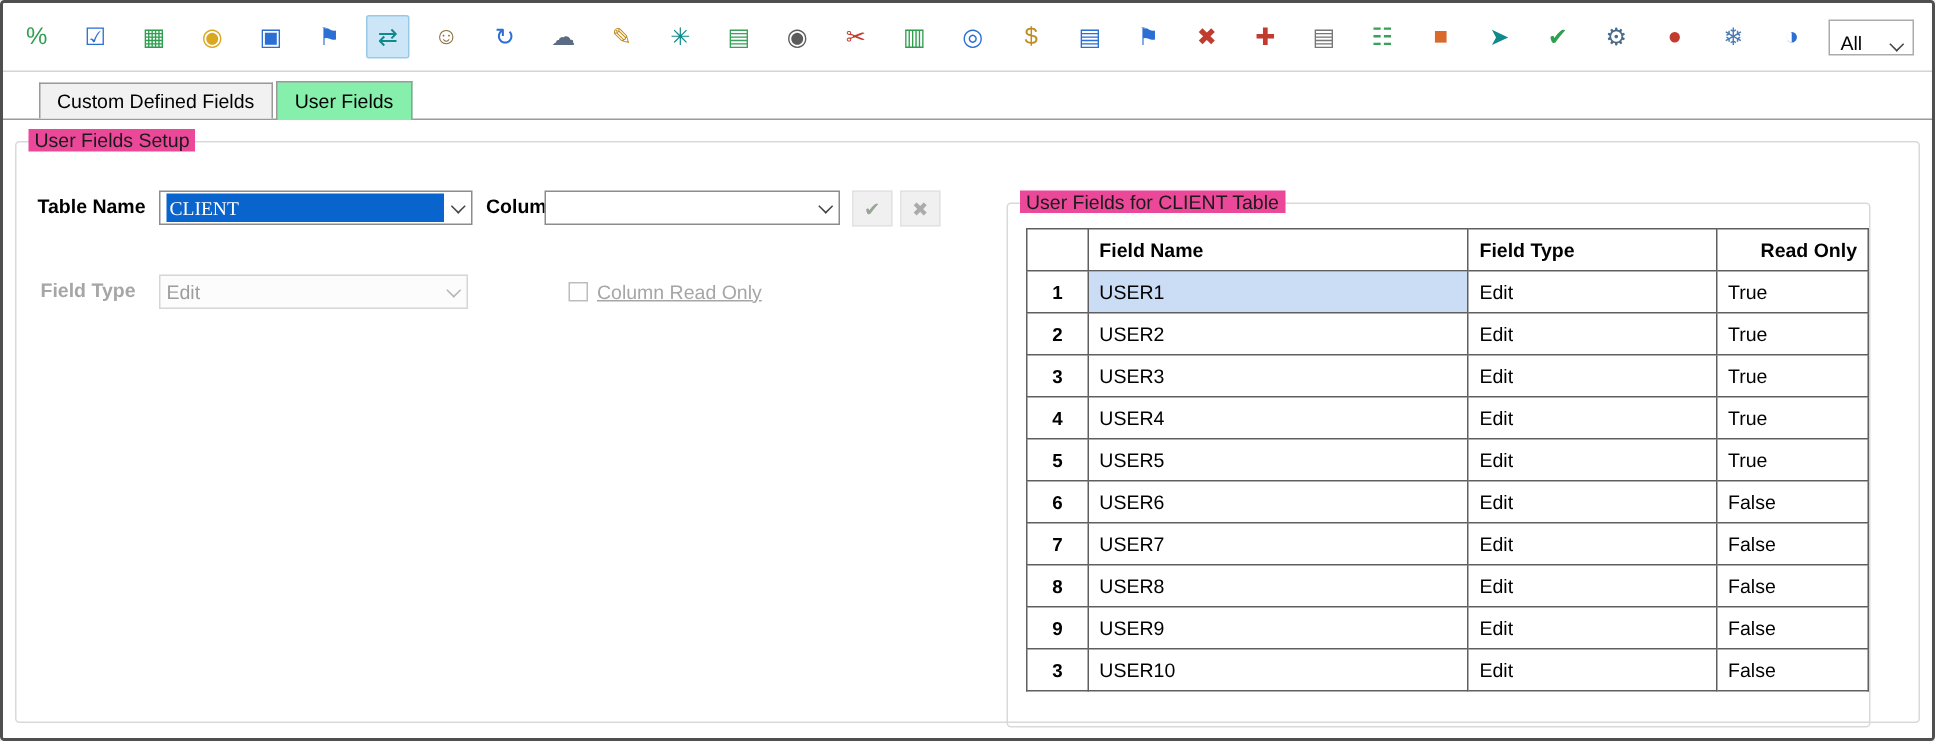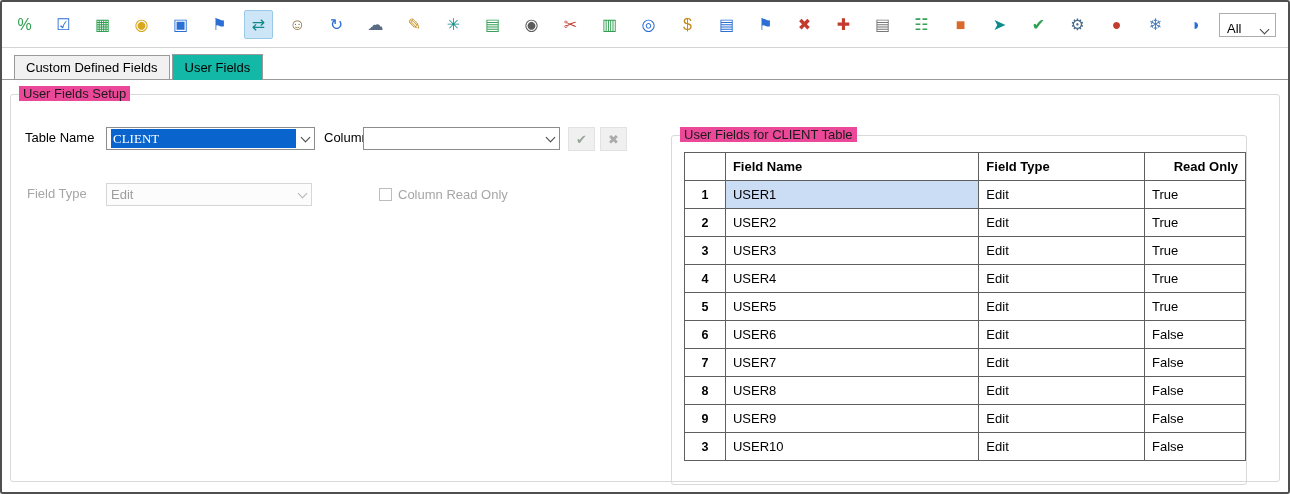--- a/index.html
+++ b/index.html
@@ -18,33 +18,33 @@
   .tb-icon.selected{background:#cde6f7;border-color:#9ac9e8;}
   .filter-combo{margin-left:auto;width:86px;height:24px;box-sizing:border-box;
     border:1px solid #acacac;background:#fff;display:flex;align-items:flex-end;
     padding:0 6px 0 7px;}
   .chev{width:10px;height:10px;display:inline-flex;align-items:center;justify-content:center;}
   .chev::after{content:"";display:block;width:6px;height:6px;
     border-right:1.4px solid #444;border-bottom:1.4px solid #444;
     transform:rotate(45deg);margin-top:-3px;}
   .filter-combo .chev{margin-left:auto;}
   
-  .tabstrip{display:flex;align-items:flex-end;padding:6px 0 0 12px;position:relative;z-index:2;}
+  .tabstrip{display:flex;align-items:flex-end;padding:6px 0 0 24px;position:relative;z-index:2;}
   .tab{border:1px solid #9a9a9a;border-bottom:none;background:#f1f1f1;
     padding:4px 11px 4px;margin-right:2px;cursor:default;white-space:nowrap;}
-  .tab.active{background:#14b8a6;padding:5px 12px 5px;margin-bottom:-1px;position:relative;z-index:3;}
+  .tab.active{background:#86efac;padding:5px 12px 5px;margin-bottom:-1px;position:relative;z-index:3;}
   .tabpage{flex:1;position:relative;border-top:1px solid #9a9a9a;background:#fff;}
   
   .group{position:absolute;border:1px solid #d9d9d9;border-radius:3px;}
   .group>.legend{position:absolute;top:-9px;left:8px;background:#ec4899;padding:0 4px;
     color:#1a1a1a;white-space:nowrap;}
   .outer-group{left:8px;top:14px;right:8px;bottom:10px;}
   .grid-group{left:660px;top:40px;width:574px;height:348px;}
   
-  .lbl{position:absolute;height:22px;line-height:22px;white-space:nowrap;}
+  .lbl{position:absolute;height:22px;line-height:22px;white-space:nowrap;font-weight:bold;}
   .lbl.disabled{color:#a6a6a6;}
   .combo{position:absolute;height:23px;box-sizing:border-box;border:1px solid #8c8c8c;
     background:#fff;display:flex;align-items:center;padding-left:4px;cursor:default;}
   .combo .value{flex:1;white-space:nowrap;overflow:hidden;line-height:19px;}
   .combo .value.hl{background:#0a64cd;color:#fff;padding-left:2px;font-family:Liberation Serif, serif;}
   .combo .dd{width:18px;flex:0 0 18px;display:flex;justify-content:center;align-items:center;height:100%;}
   .combo.disabled{border-color:#d6d6d6;background:#fcfcfc;color:#9d9d9d;}
   .combo.disabled .chev::after{border-color:#b5b5b5;}
   .mini-btn{position:absolute;width:27px;height:24px;box-sizing:border-box;
     background:#f0f0f0;border:1px solid #e2e2e2;display:flex;align-items:center;
@@ -139,21 +139,21 @@
       <div class="mini-btn ok" style="left:557px;top:32px;">✔</div>
       <div class="mini-btn x" style="left:589px;top:32px;">✖</div>
 
       <span class="lbl disabled" style="left:16px;top:88px;">Field Type</span>
       <div class="combo disabled" style="left:95px;top:88px;width:206px;">
         <span class="value">Edit</span>
         <span class="dd">
             <span class="chev"></span>
           </span>
       </div>
-      <div class="cb" style="left:368px;top:88px;">
+      <div class="cb" style="left:368px;top:88px;text-decoration:underline;">
         <span class="box"></span>
         <span>Column Read Only</span>
       </div>
 
       <div class="group grid-group">
         <span class="legend">User Fields for CLIENT Table</span>
         <div class="grid-wrap">
           <table class="grid">
             <thead>
               <tr>

